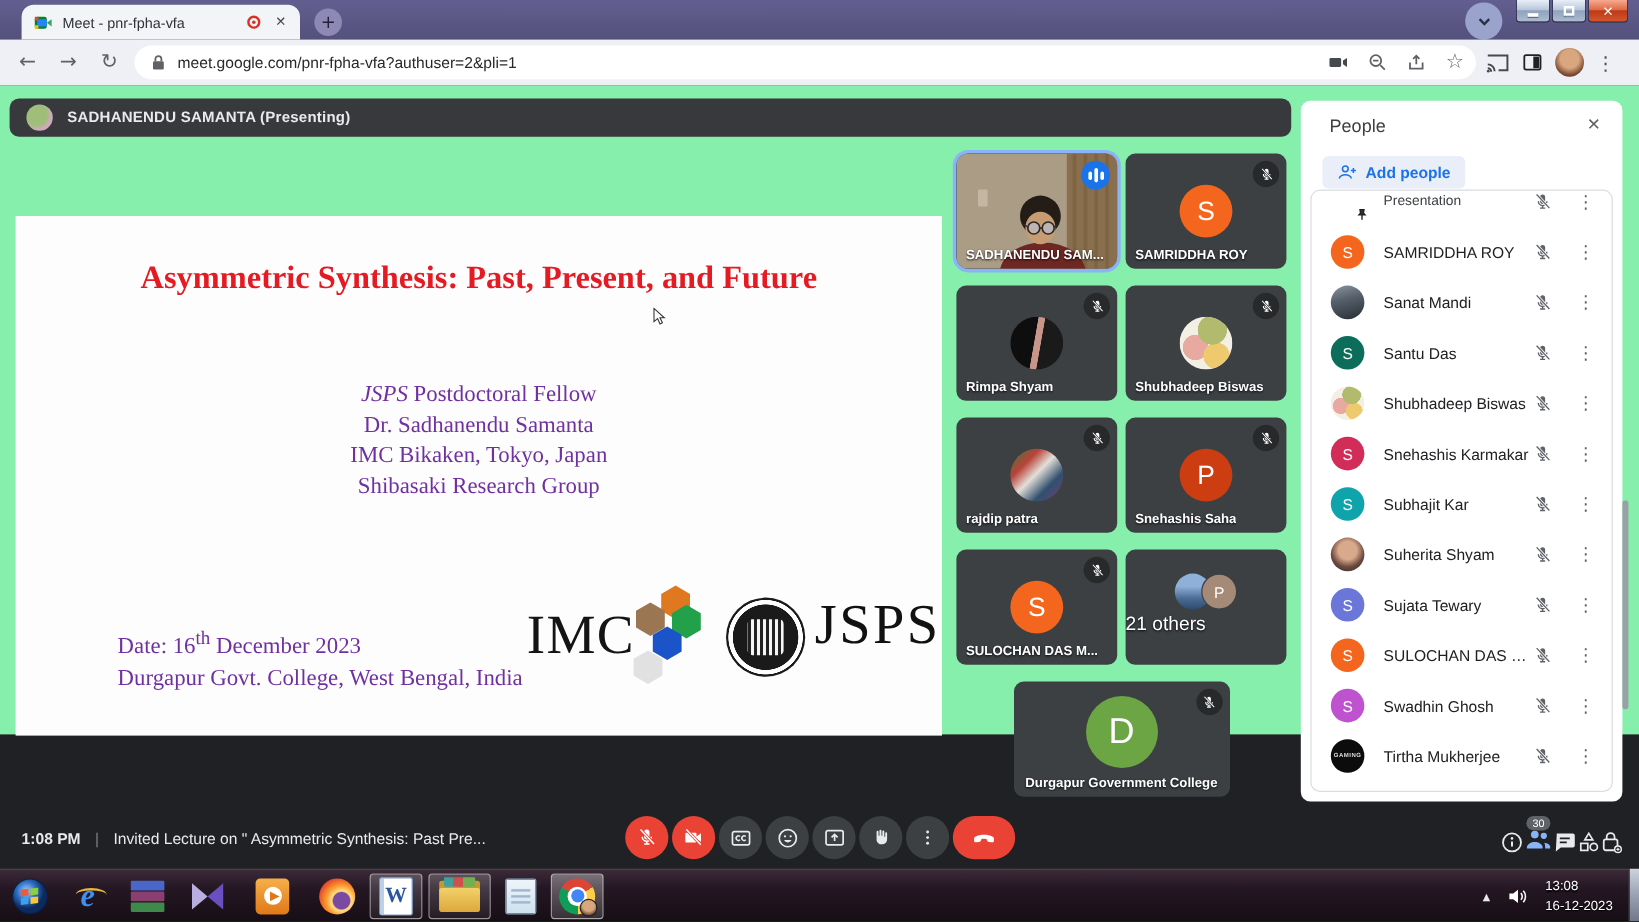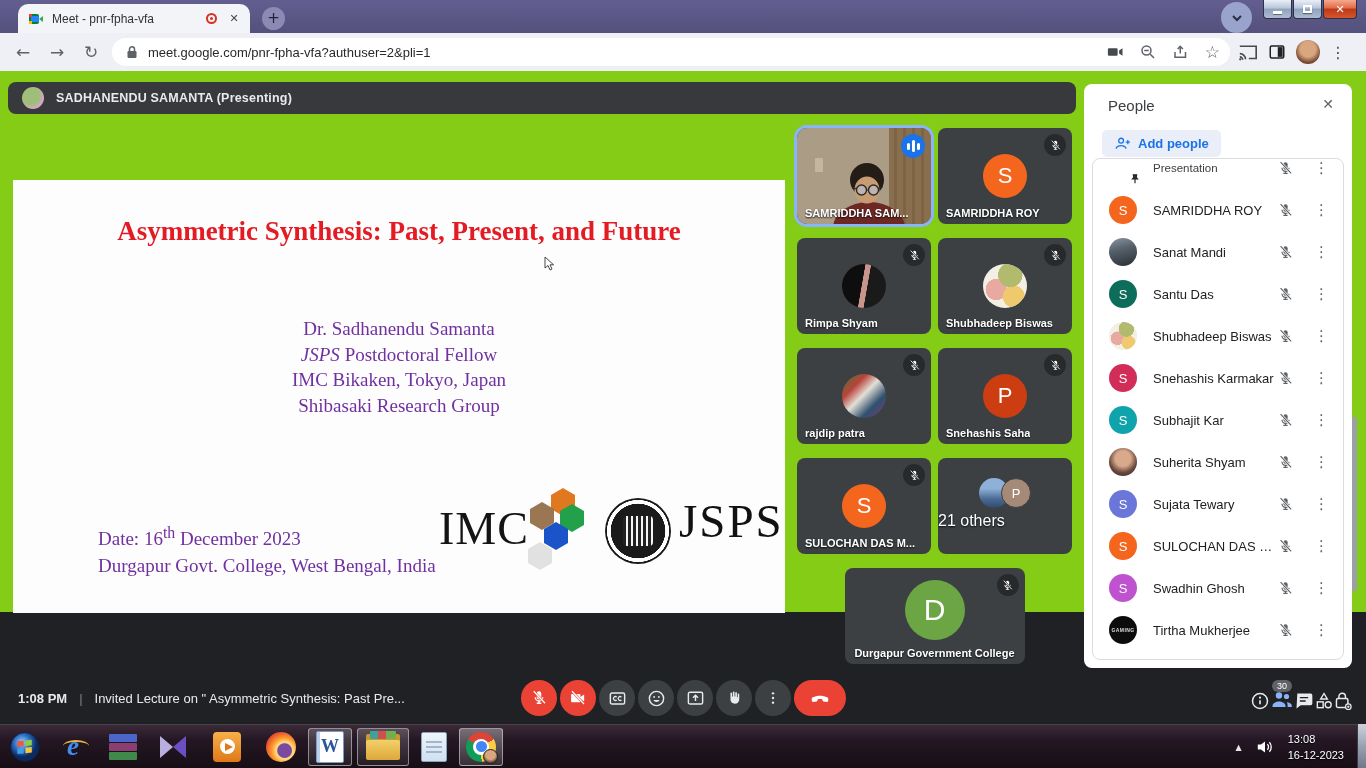--- a/index.html
+++ b/index.html
@@ -36,21 +36,21 @@
   .navbtn { position:absolute; top:42px; font-size:17px; color:#5f6368; width:22px; text-align:center; }
   .omnibox { position:absolute; left:112px; top:38px; width:1118px; height:28px; background:#fff; border-radius:14px;
     display:flex; align-items:center; padding:0 10px 0 14px; }
   .url { font-size:13px; color:#27292c; flex:1; white-space:nowrap; overflow:hidden; margin-left:10px; }
   .obx-icons { display:flex; align-items:center; gap:15px; color:#5f6368; }
   .tb-right { position:absolute; top:40px; left:1238px; display:flex; align-items:center; gap:10px; color:#4c5055; }
   .avatar-chip { width:24px; height:24px; border-radius:50%;
     background:radial-gradient(circle at 50% 38%,#d8a77f 0 40%,#7a4a33 70%,#3a2a2c 100%); }
 
   
-  .meet { position:absolute; left:0; top:71px; width:1366px; height:541px; background:#84cc16; }
+  .meet { position:absolute; left:0; top:71px; width:1366px; height:541px; background:#86efac; }
   .banner { position:absolute; left:8px; top:11px; width:1068px; height:32px; background:#37393c; border-radius:8px;
     display:flex; align-items:center; padding:0 14px; }
   .banner-av { width:22px; height:22px; border-radius:50%;
     background:radial-gradient(circle at 40% 40%,#9fbe7a 0 45%,#d8a7c8 70%,#5a7a4a 100%); }
   .banner-text { margin-left:12px; color:#e8eaed; font-size:12.5px; font-weight:bold; letter-spacing:.2px; }
 
   
   .slide { position:absolute; left:13px; top:109px; width:772px; height:433px; background:#fdfdfd; overflow:hidden; }
   .slide-title { position:absolute; left:0; top:36px; width:100%; text-align:center;
     font-family:"Liberation Serif", serif; font-weight:bold; font-size:27px; color:#e41b23; }
@@ -281,22 +281,22 @@
   <div class="meet">
 
     <div class="banner">
       <span class="banner-av"></span>
       <span class="banner-text">SADHANENDU SAMANTA (Presenting)</span>
     </div>
 
     <div class="slide">
       <div class="slide-title">Asymmetric Synthesis: Past, Present, and Future</div>
       <div class="slide-author">
+        <div><i>JSPS</i><span> Postdoctoral Fellow</span></div>
         <div>Dr. Sadhanendu Samanta</div>
-        <div><i>JSPS</i><span> Postdoctoral Fellow</span></div>
         <div>IMC Bikaken, Tokyo, Japan</div>
         <div>Shibasaki Research Group</div>
       </div>
       <div class="slide-foot">
         <div><span>Date: 16</span><sup>th</sup><span> December 2023</span></div>
         <div>Durgapur Govt. College, West Bengal, India</div>
       </div>
       <div class="imc-text">IMC</div>
       <svg class="hexes" width="84" height="96" viewBox="0 0 84 96">
         <polygon points="47,8 59,15 59,29 47,36 35,29 35,15" fill="#e07820"></polygon>
@@ -330,21 +330,21 @@
             <circle cx="64.5" cy="62" r="5" fill="rgba(180,210,255,0.45)" stroke="#2b2b2b" stroke-width="1.4"></circle>
             <circle cx="76.5" cy="62" r="5" fill="rgba(180,210,255,0.45)" stroke="#2b2b2b" stroke-width="1.4"></circle>
             <path d="M69.5 62h2M59.5 61l-4-2M81.5 61l4-2" stroke="#2b2b2b" stroke-width="1.2" fill="none"></path>
           </svg>
 
           <div class="audiobadge">
             <i style="height:7px"></i>
             <i style="height:12px"></i>
             <i style="height:7px"></i>
           </div>
-          <span class="t-name">SAMRIDDHA SAM...</span>
+          <span class="t-name">SADHANENDU SAM...</span>
         </div>
 
         <div class="tile initial">
 
           <div class="t-avatar" style="background: rgb(244, 102, 29);">
             <span>S</span>
           </div>
 
           <div class="micbadge">
             <svg width="13" height="13" viewBox="0 0 24 24">

